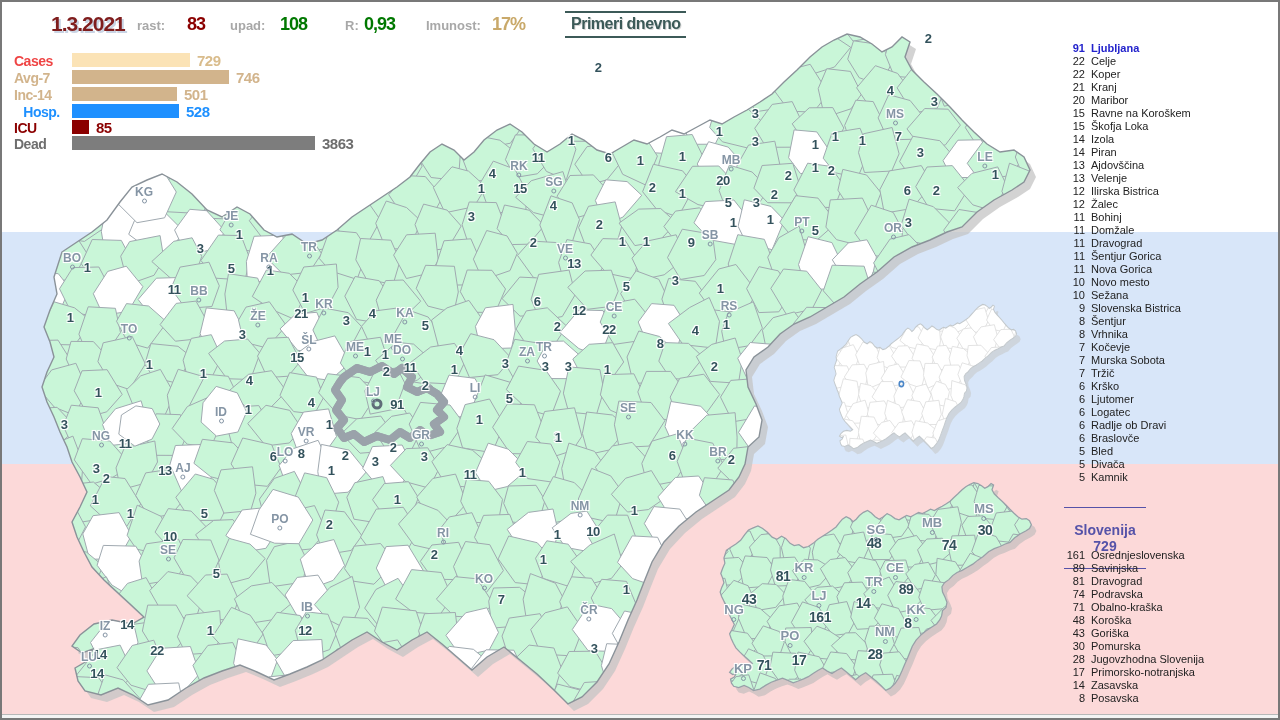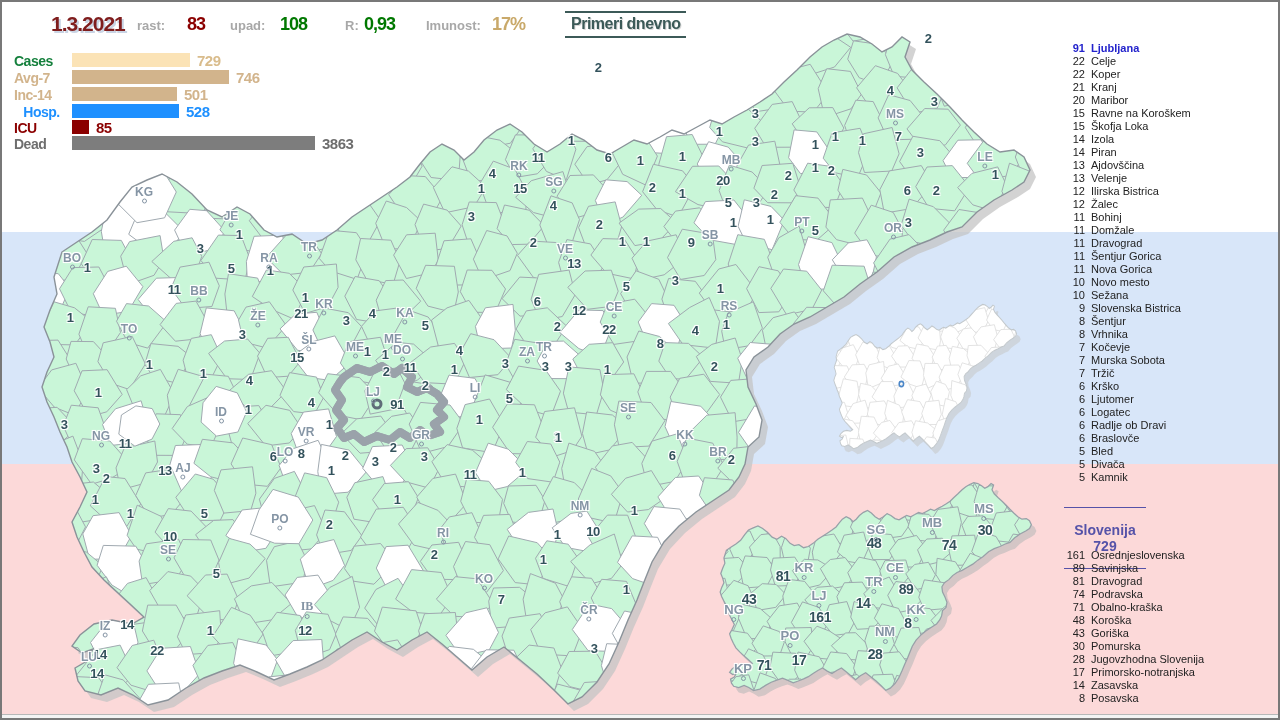--- a/index.html
+++ b/index.html
@@ -890,21 +890,21 @@
   <span class="hlbl" id="upad-l">upad:</span>
   <span class="hval" id="upad-v">108</span>
   <span class="hlbl" id="r-l">R:</span>
   <span class="hval" id="r-v">0,93</span>
   <span class="hlbl" id="imu-l">Imunost:</span>
   <span class="hval" id="imu-v">17%</span>
   <button id="mode-btn">Primeri dnevno</button>
 
   <div id="bars">
       <div class="brow" style="top: 3px;">
-        <span class="blab" style="color: #15803d;">Cases</span>
+        <span class="blab" style="color: #ef4444;">Cases</span>
         <span class="bbar" style="width: 118px; background: rgb(251, 227, 182);"></span>
         <span class="bval" style="left: 183px; color: rgb(217, 188, 140);">729</span>
       </div>
       <div class="brow" style="top: 20px;">
         <span class="blab" style="color: rgb(210, 180, 140);">Avg-7</span>
         <span class="bbar" style="width: 157px; background: rgb(210, 180, 140);"></span>
         <span class="bval" style="left: 222px; color: rgb(210, 180, 140);">746</span>
       </div>
       <div class="brow" style="top: 37px;">
         <span class="blab" style="color: rgb(210, 180, 140);">Inc-14</span>
@@ -1269,21 +1269,21 @@
       <div class="mcode" style="left: 304px; top: 432px;">VR</div>
       <div class="mcode" style="left: 283px; top: 452px;">LO</div>
       <div class="mcode" style="left: 419px; top: 435px;">GR</div>
       <div class="mcode" style="left: 99px; top: 436px;">NG</div>
       <div class="mcode" style="left: 181px; top: 468px;">AJ</div>
       <div class="mcode" style="left: 219px; top: 412px;">ID</div>
       <div class="mcode" style="left: 278px; top: 519px;">PO</div>
       <div class="mcode" style="left: 166px; top: 550px;">SE</div>
       <div class="mcode" style="left: 103px; top: 626px;">IZ</div>
       <div class="mcode" style="left: 87px; top: 657px;">LU</div>
-      <div class="mcode" style="left: 305px; top: 607px; font-family: Liberation Serif, serif;">IB</div>
+      <div class="mcode" style="left: 305px; top: 607px;">IB</div>
       <div class="mcode" style="left: 441px; top: 533px;">RI</div>
       <div class="mcode" style="left: 482px; top: 579px;">KO</div>
       <div class="mcode" style="left: 587px; top: 610px;">ČR</div>
       <div class="mcode" style="left: 578px; top: 506px;">NM</div>
       <div class="mcode" style="left: 626px; top: 408px;">SE</div>
       <div class="mcode" style="left: 683px; top: 435px;">KK</div>
       <div class="mcode" style="left: 716px; top: 452px;">BR</div>
       <div class="mcode" style="left: 563px; top: 249px;">VE</div>
       <div class="mcode" style="left: 612px; top: 307px;">CE</div>
       <div class="mcode" style="left: 727px; top: 306px;">RS</div>

